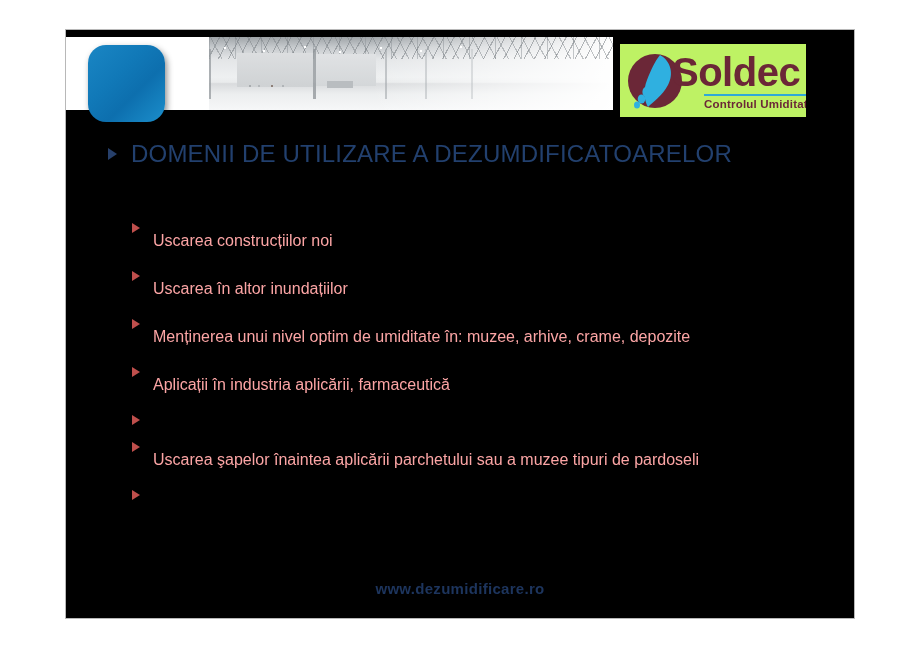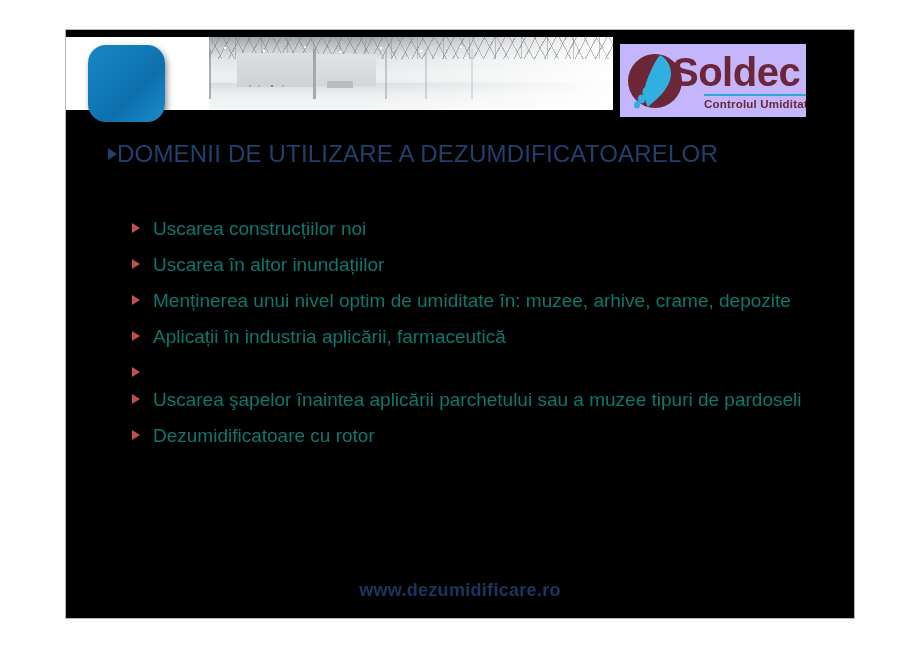--- a/index.html
+++ b/index.html
@@ -149,21 +149,21 @@
     box-shadow: 2px 3px 6px rgba(0,0,0,0.45);
   }
 
   
   #logo-plate {
     position: absolute;
     left: 554px;
     top: 7px;
     width: 186px;
     height: 73px;
-    background: #c4b5fd;
+    background: #bef264;
     overflow: hidden;
     text-decoration: underline;
   }
   #logo-mark {
     position: absolute;
     left: 6px;
     top: 8px;
     width: 58px;
     height: 58px;
   }
@@ -200,20 +200,21 @@
   }
 
   
   #title-row {
     position: absolute;
     left: 42px;
     top: 110px;
     width: 730px;
     display: flex;
     align-items: center;
+    gap: 14px;
   }
   .tri-blue {
     width: 0;
     height: 0;
     border-left: 9px solid #27406b;
     border-top: 6px solid transparent;
     border-bottom: 6px solid transparent;
     flex: 0 0 auto;
   }
   #title-text {
@@ -240,34 +241,35 @@
     width: 0;
     height: 0;
     border-left: 8px solid #bf4f4c;
     border-top: 5.5px solid transparent;
     border-bottom: 5.5px solid transparent;
     flex: 0 0 auto;
     margin-top: 8px;
     margin-right: 13px;
   }
   .bullet-text {
-    font-size: 19px;
+    font-size: 16px;
     line-height: 27px;
-    color: #0f766e;
-    font-family: "Liberation Sans", sans-serif;
+    color: #fca5a5;
+    font-family: "Liberation Sans", sans-serif;
+    margin-top: 12px;
   }
 
   
   #footer-url {
     position: absolute;
     left: 0;
     top: 550px;
     width: 788px;
     text-align: center;
-    font-size: 18px;
+    font-size: 15px;
     font-weight: bold;
     color: #1d355e;
     letter-spacing: 0.3px;
     font-family: "Liberation Sans", sans-serif;
   }
 </style>
 </head>
 <body>
 
 <div id="slide">
@@ -335,20 +337,19 @@
       <span class="tri-red"></span>
     </div>
 
     <div class="bullet-item">
       <span class="tri-red"></span>
       <span class="bullet-text">Uscarea şapelor înaintea aplicării parchetului sau a muzee tipuri de pardoseli</span>
     </div>
 
     <div class="bullet-item">
       <span class="tri-red"></span>
-      <span class="bullet-text">Dezumidificatoare cu rotor</span>
     </div>
 
   </div>
 
   <div id="footer-url">www.dezumidificare.ro</div>
 
 </div>
 
 </body></html>

